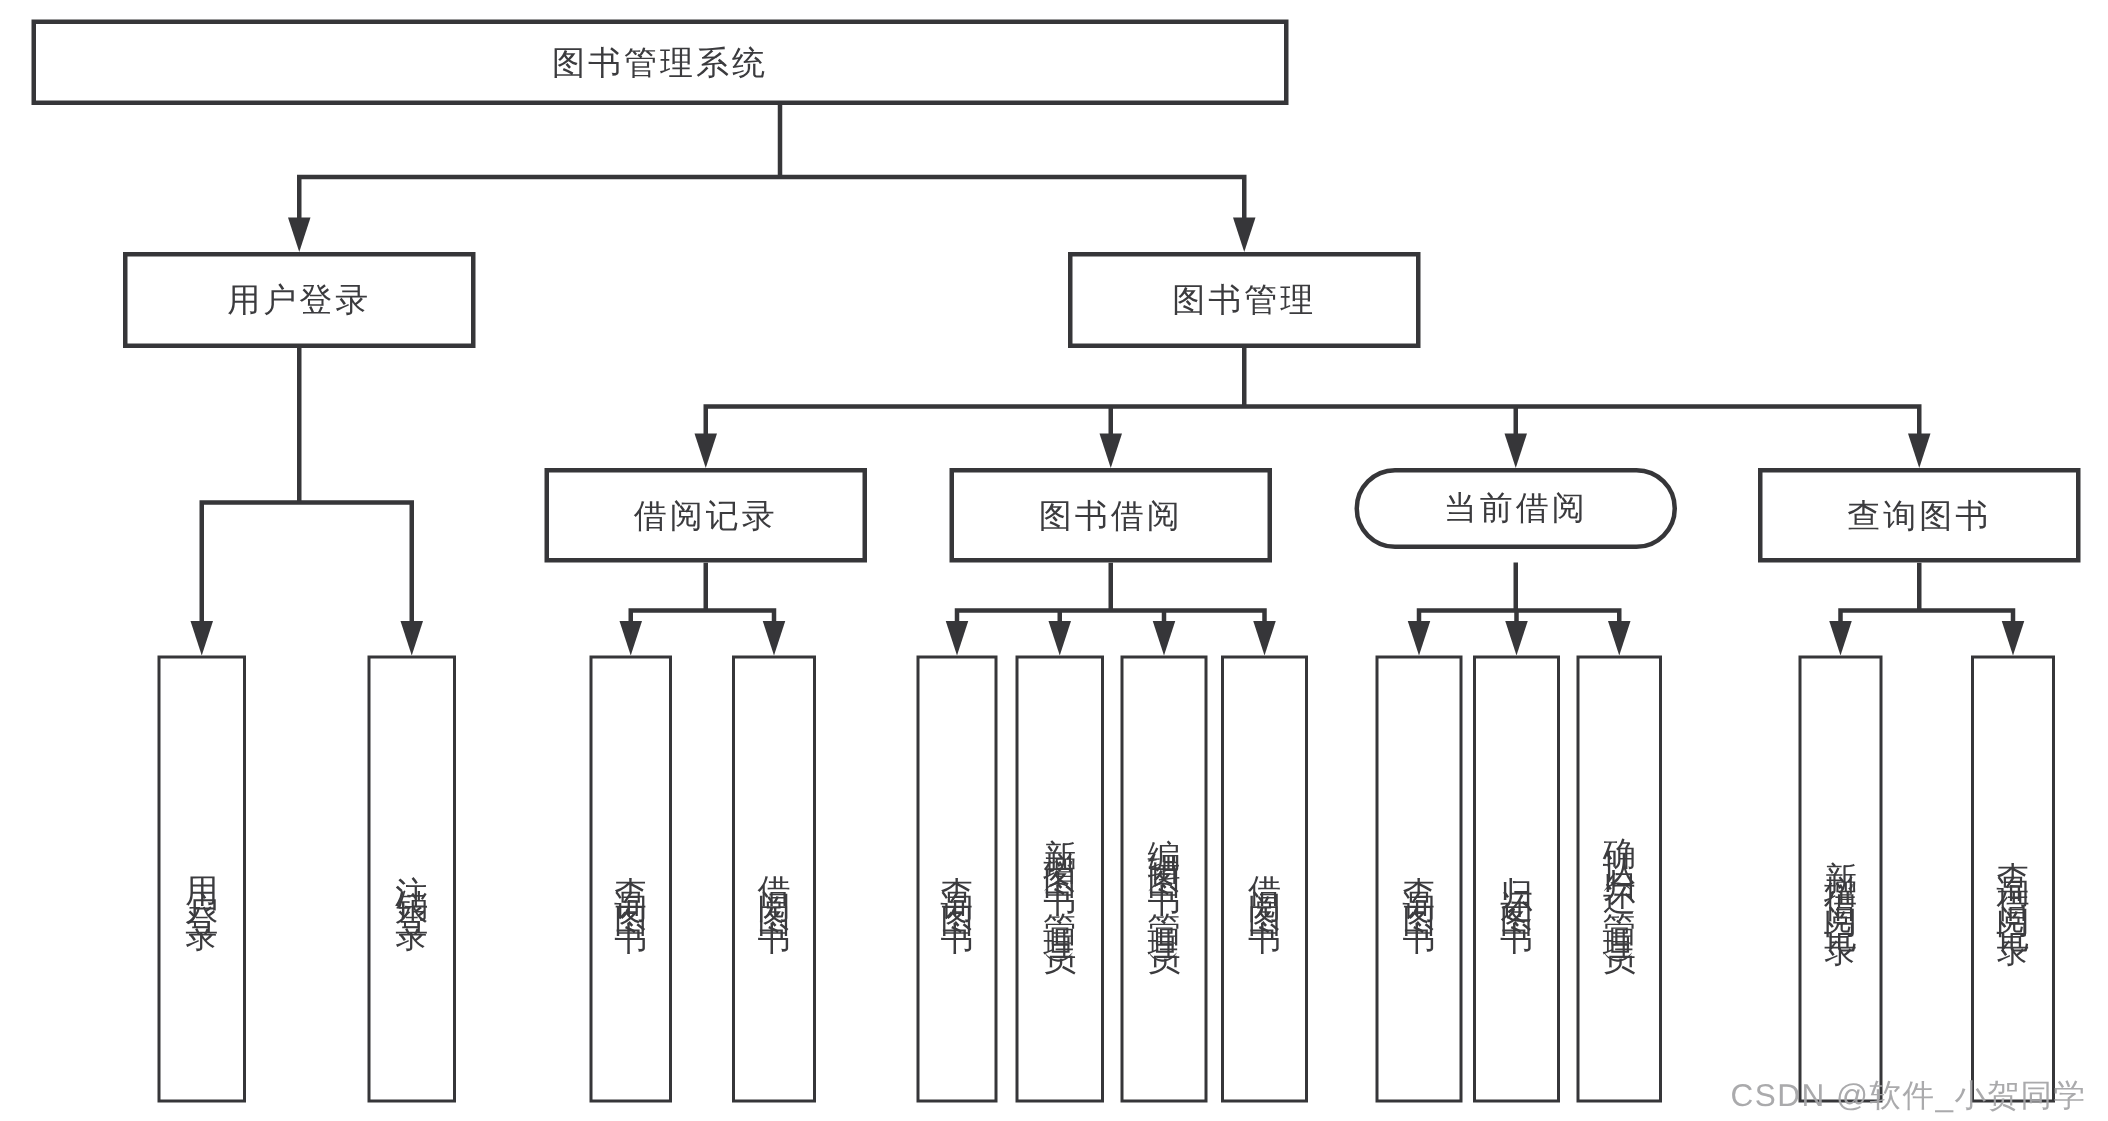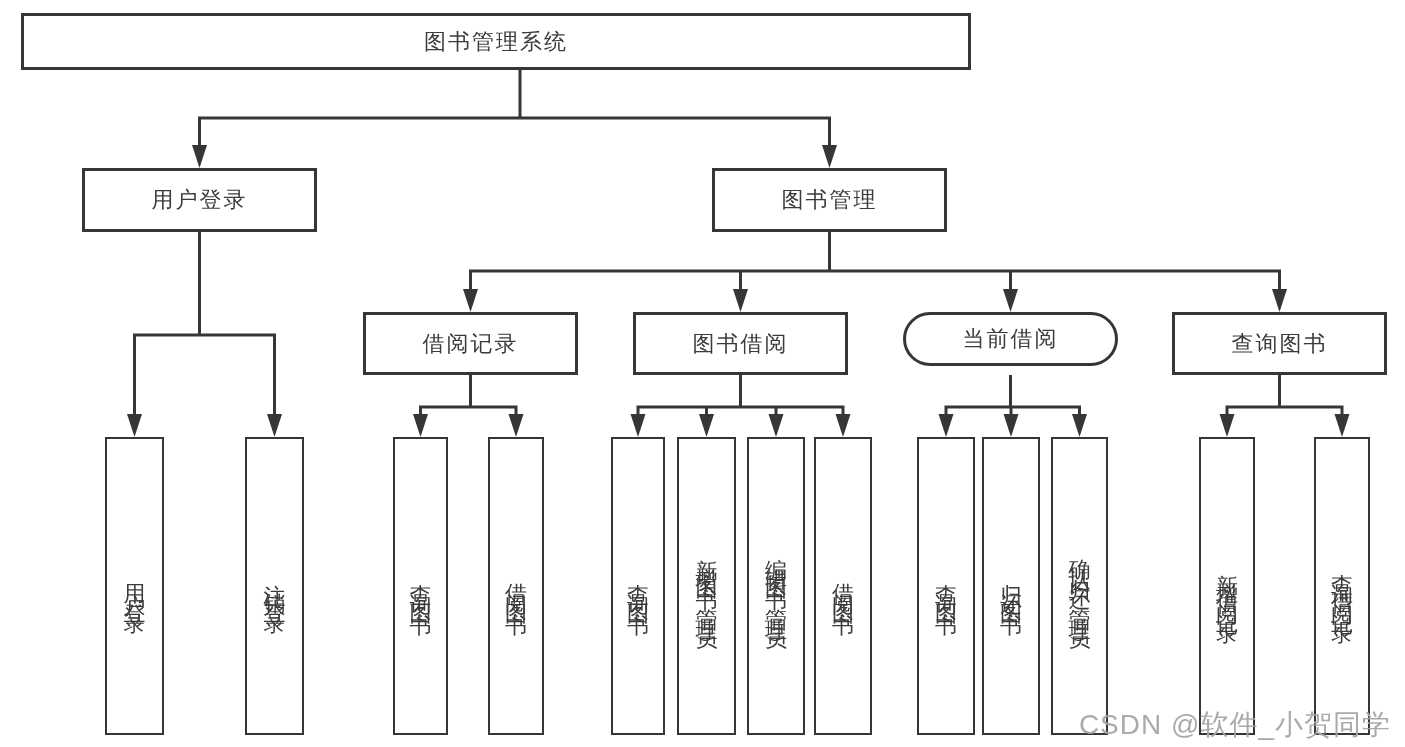--- a/index.html
+++ b/index.html
@@ -45,21 +45,21 @@
     text-orientation: mixed;
     font-size: 22px;
     letter-spacing: 10px;
     line-height: 1;
     white-space: nowrap;
   }
   .watermark {
     position: absolute;
     right: 14px;
     bottom: 3px;
-    font-size: 28px;
+    font-size: 21px;
     color: rgba(165, 165, 168, 0.95);
     letter-spacing: 1px;
     z-index: 2;
     white-space: nowrap;
   }
 </style>
 </head>
 <body>
 
 <div class="canvas">
@@ -116,21 +116,21 @@
       <polygon points="768.5,414 783.5,414 776,437"></polygon>
       <polygon points="835.5,414 850.5,414 843,437"></polygon>
       <polygon points="938.5,414 953.5,414 946,437"></polygon>
       <polygon points="1003.5,414 1018.5,414 1011,437"></polygon>
       <polygon points="1072,414 1087,414 1079.5,437"></polygon>
       <polygon points="1219.5,414 1234.5,414 1227,437"></polygon>
       <polygon points="1334.5,414 1349.5,414 1342,437"></polygon>
     </g>
   </svg>
 
-  <div class="node h-node" style="left:21px; top:13px; width:950px; height:57px;">
+  <div class="node h-node" style="left:21px; top:13px; width:838px; height:57px;">
     <span>图书管理系统</span>
   </div>
 
   <div class="node h-node" style="left:82px; top:168px; width:235px; height:64px;">
     <span>用户登录</span>
   </div>
   <div class="node h-node" style="left:712px; top:168px; width:235px; height:64px;">
     <span>图书管理</span>
   </div>
 

